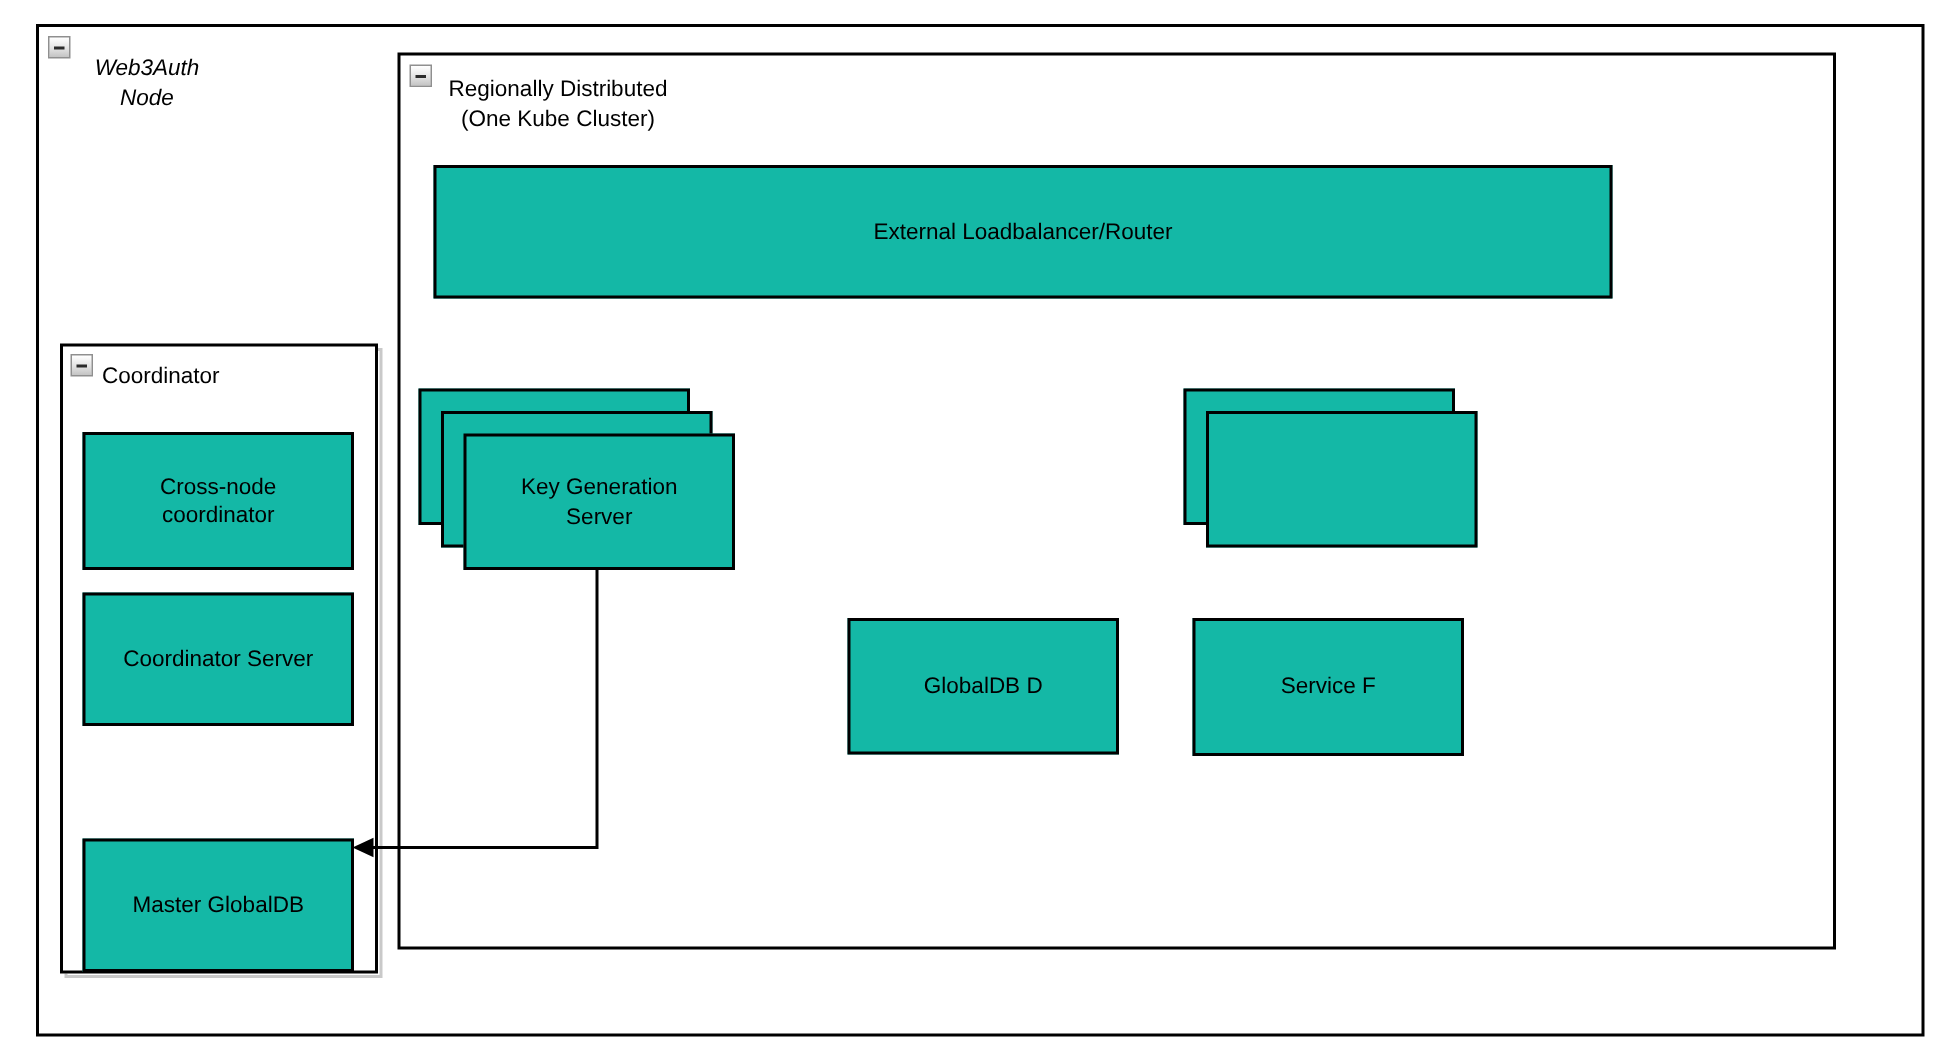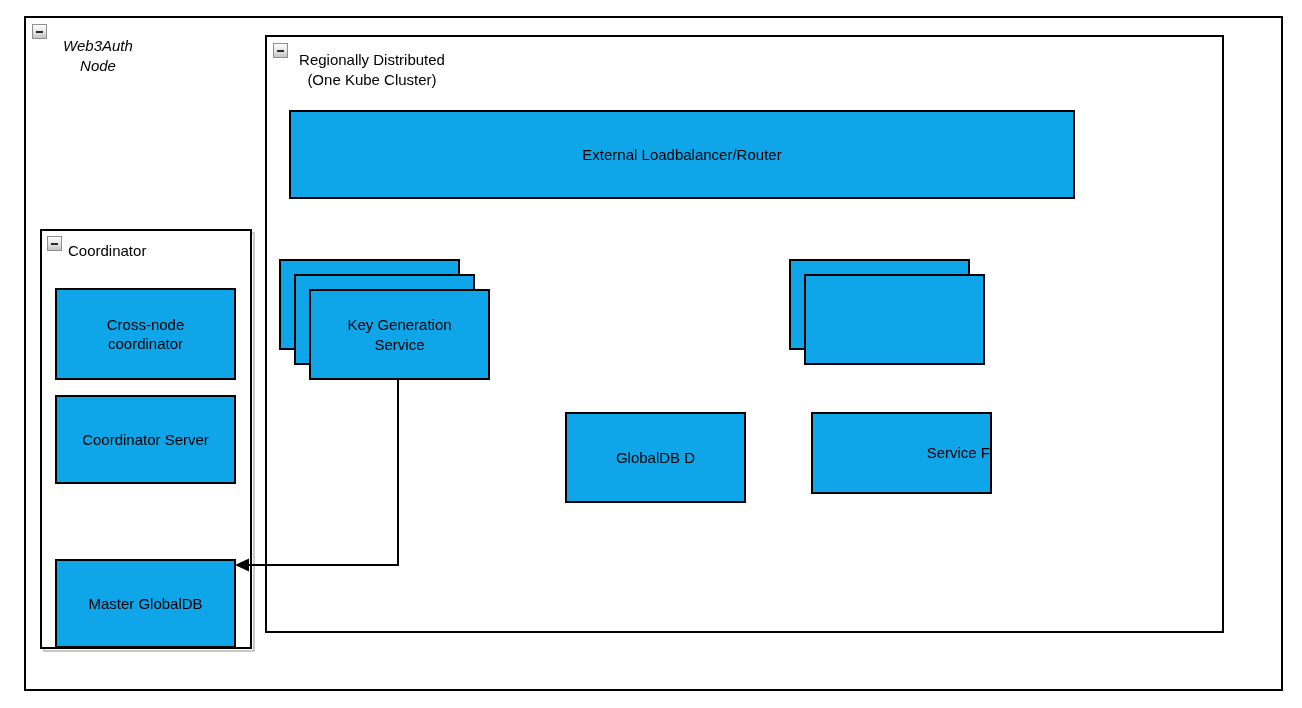--- a/index.html
+++ b/index.html
@@ -3,21 +3,21 @@
 <meta charset="utf-8">
 <style>
   html, body { margin:0; padding:0; background:#ffffff; }
   .canvas {
     position:relative; width:1302px; height:708px; overflow:hidden;
     background:#ffffff; color:#000000;
     font-family:"Liberation Sans", sans-serif; font-size:15px; line-height:1.3;
   }
   .shape {
     position:absolute; box-sizing:border-box;
-    background:#0ea5e9; border:2px solid #000000;
+    background:#14b8a6; border:2px solid #000000;
   }
   .container { background:#ffffff; }
   .leaf {
     display:flex; flex-direction:column; align-items:center; justify-content:center;
     text-align:center;
   }
   .leaf span { display:block; }
   .collapse {
     position:absolute; width:15px; height:15px; box-sizing:border-box;
     border:1px solid #8f8f8f;
@@ -93,35 +93,35 @@
 
       <div class="shape leaf" style="left:22px; top:73px; width:786px; height:89px;">
         <span>External Loadbalancer/Router</span>
       </div>
 
       <div class="stack" style="left:12px; top:222px; width:211px; height:121px;border-radius:13px;">
         <div class="shape replica" style="left:0; top:0;"></div>
         <div class="shape replica" style="left:15px; top:15px;"></div>
         <div class="shape replica leaf" style="left:30px; top:30px;">
           <span>Key Generation</span>
-          <span>Service</span>
+          <span>Server</span>
         </div>
       </div>
 
 
       <div class="stack" style="left:522px; top:222px; width:211px; height:121px;">
         <div class="shape replica" style="left:0; top:0;"></div>
         <div class="shape replica" style="left:15px; top:15px;"></div>
       </div>
 
       <div class="shape leaf" style="left:298px; top:375px; width:181px; height:91px;">
         <span>GlobalDB D</span>
       </div>
 
-      <div class="shape leaf" style="left:544px; top:375px; width:181px; height:82px;align-items:flex-end;">
+      <div class="shape leaf" style="left:528px; top:375px; width:181px; height:92px;">
         <span>Service F</span>
       </div>
     </div>
   </div>
 
   <svg class="edge-layer" width="1302" height="708" viewBox="0 0 1302 708">
     <polyline points="398,379 398,565 240,565" fill="none" stroke="#000000" stroke-width="2"></polyline>
     <polygon points="235,565 249,558.5 249,571.5" fill="#000000" stroke="none"></polygon>
   </svg>
 

